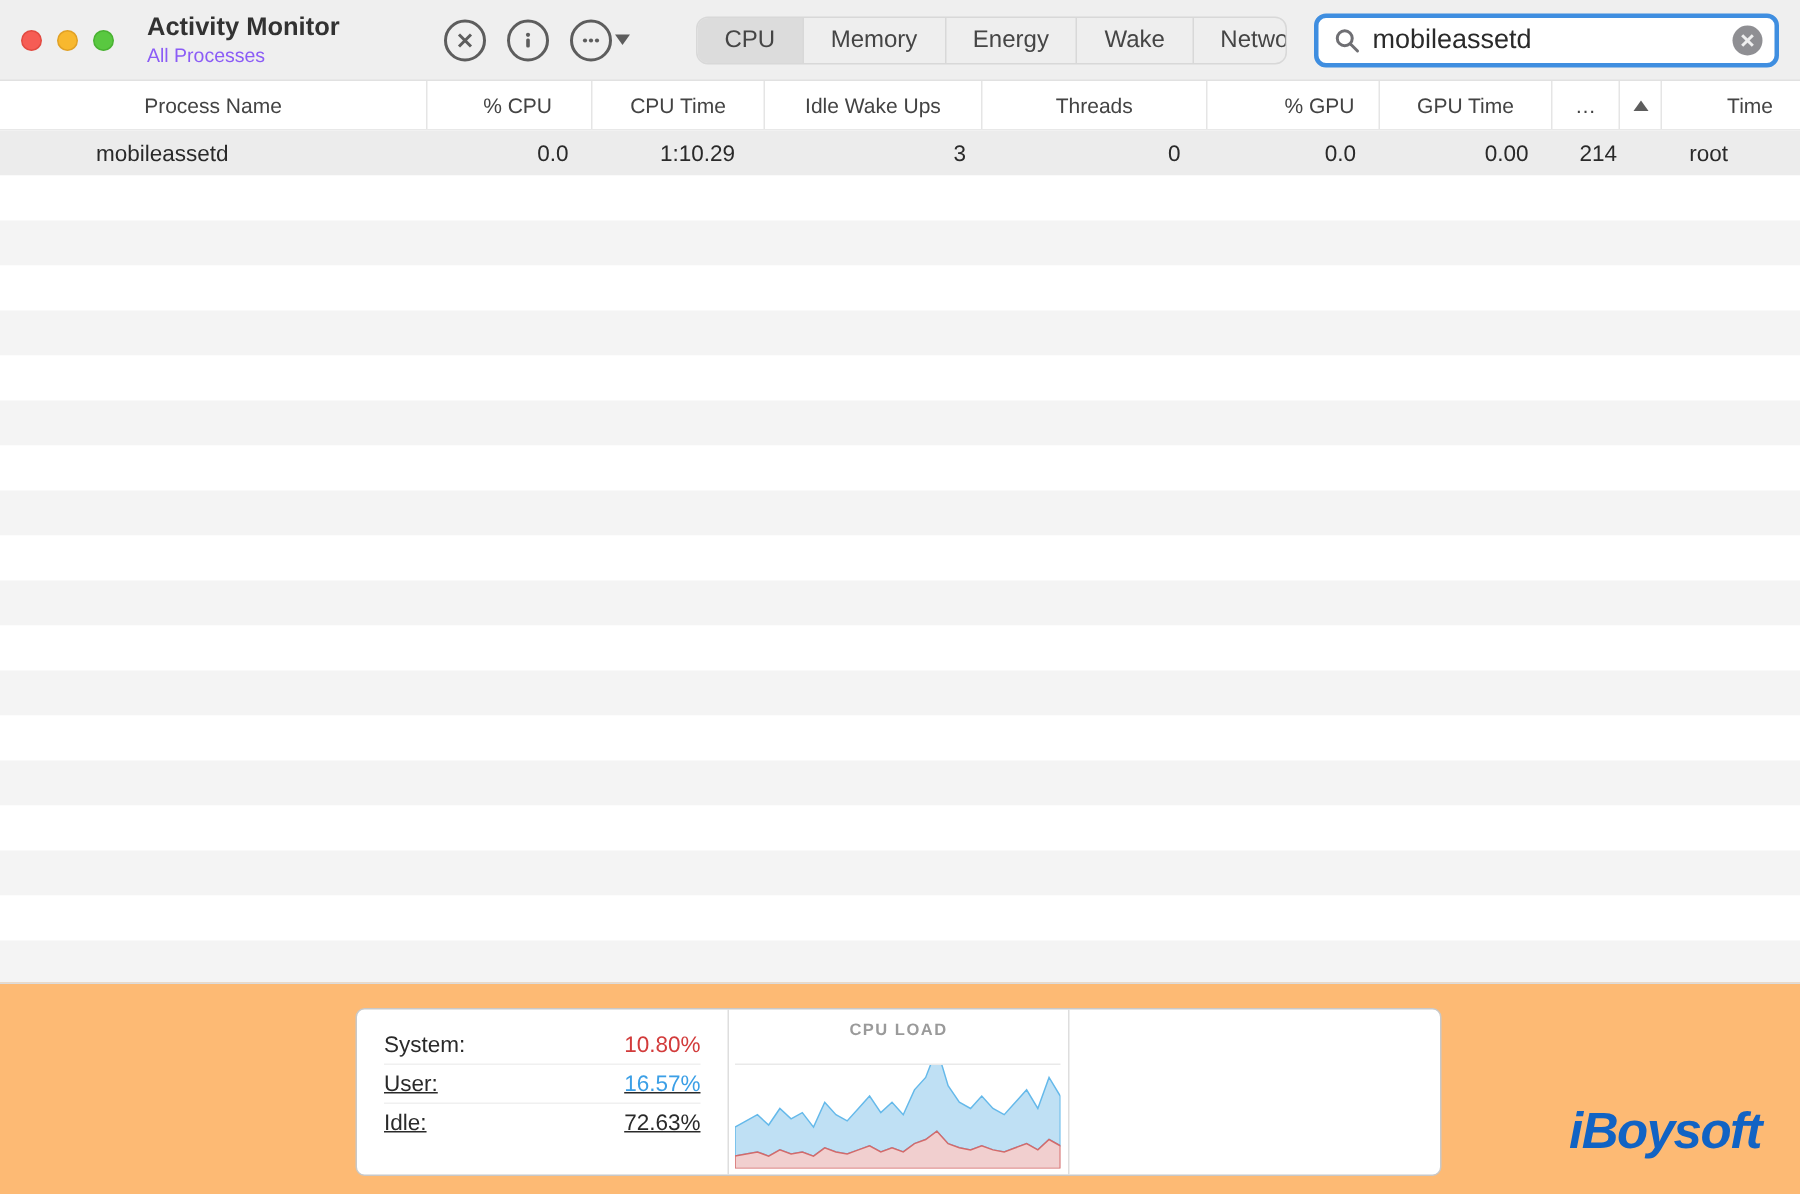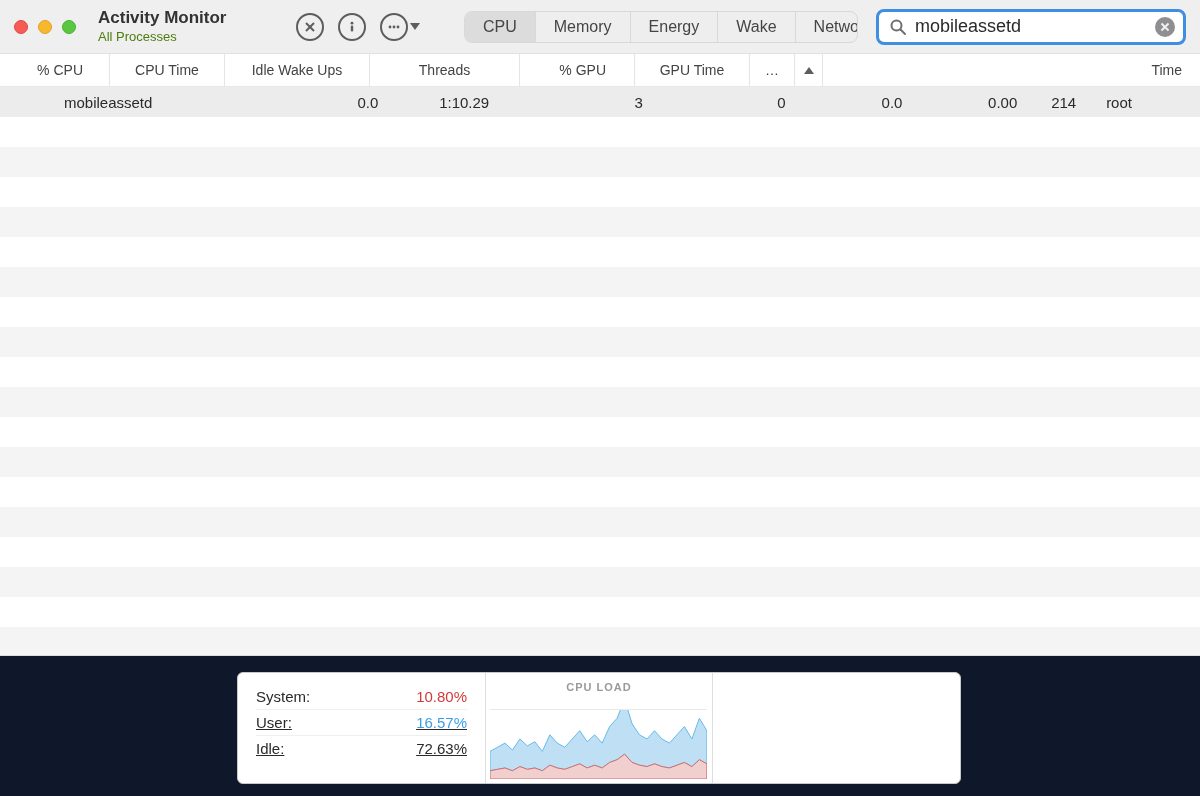--- a/index.html
+++ b/index.html
@@ -19,21 +19,21 @@
   .traffic-lights span {
     width: 14px; height: 14px; border-radius: 50%;
     display: inline-block;
   }
   .tl-red    { background: #f65c54; border: 1px solid #e24a41; }
   .tl-yellow { background: #f8b82e; border: 1px solid #e1a125; }
   .tl-green  { background: #59c840; border: 1px solid #49b232; }
 
   .title-block { display: flex; flex-direction: column; line-height: 1.1; margin-left: 4px; min-width: 170px; }
   .title-block .app-title { font-weight: 700; font-size: 17px; color: #323232; }
-  .title-block .subtitle  { font-size: 13px; color: #4d7c0f; margin-top: 2px; }
+  .title-block .subtitle  { font-size: 13px; color: #8b5cf6; margin-top: 2px; }
 
   .tool-icons { display: flex; gap: 14px; align-items: center; margin-left: 10px; }
   .circ-btn {
     width: 28px; height: 28px; border: 2px solid #5d5d5d; border-radius: 50%;
     display: flex; align-items: center; justify-content: center;
     color: #5d5d5d; font-weight: 600; cursor: pointer; background: transparent;
   }
   .circ-btn svg { display:block; }
   .chev-down {
     width: 0; height: 0; border-left: 5px solid transparent; border-right: 5px solid transparent;
@@ -81,21 +81,21 @@
     display: flex; align-items: center; font-size: 14px; color: #434343;
     position: relative;
   }
   .col { height: 100%; display: flex; align-items: center; border-right: 1px solid #e5e5e5; }
   .col:last-child { border-right: none; }
   .col-name    { width: 285px; justify-content: center; }
   .col-cpu     { width: 110px; justify-content: flex-end; padding-right: 26px; }
   .col-time    { width: 115px; justify-content: center; }
   .col-threads { width: 150px; justify-content: center; }
   .col-wake    { width: 145px; justify-content: center; }
-  .col-gpu     { width: 115px; justify-content: flex-end; padding-right: 28px; }
+  .col-gpu     { width: 115px; justify-content: flex-end; padding-right: 16px; }
   .col-gputime { width: 115px; justify-content: center; }
   .col-more    { width: 45px;  justify-content: center; }
   .col-sort    { width: 28px;  justify-content: center; }
   .col-user    { flex: 1; justify-content: flex-end; padding-right: 18px; }
 
   .sort-caret {
     width: 0; height: 0; border-left: 5px solid transparent; border-right: 5px solid transparent;
     border-bottom: 7px solid #5d5d5d;
   }
 
@@ -109,30 +109,30 @@
   .rcell { display: flex; align-items: center; height: 100%; }
   .rc-name    { width: 285px; padding-left: 64px; }
   .rc-cpu     { width: 110px; justify-content: flex-end; padding-right: 16px; }
   .rc-time    { width: 115px; justify-content: flex-end; padding-right: 20px; text-align: center; }
   .rc-threads { width: 150px; justify-content: flex-end; padding-right: 16px; }
   .rc-wake    { width: 145px; justify-content: flex-end; padding-right: 18px; }
   .rc-gpu     { width: 115px; justify-content: flex-end; padding-right: 16px; }
   .rc-gputime { width: 115px; justify-content: flex-end; padding-right: 16px; text-align: right; }
   .rc-more    { width: 45px;  justify-content: flex-end; padding-right: 2px;}
   .rc-sort    { width: 28px; }
-  .rc-user    { flex: 1; justify-content: flex-end; padding-right: 68px; }
+  .rc-user    { flex: 1; justify-content: flex-end; padding-right: 48px; }
 
   .stripes .stripe { height: 30px; }
   .stripes .stripe:nth-child(odd)  { background: #fff; }
   .stripes .stripe:nth-child(even) { background: #f4f4f4; }
 
   
   .footer {
     position: absolute; left: 0; right: 0; bottom: 0; height: 141px;
-    background: #0f172a; border-top: 1px solid #dcdcdc;
+    background: #fdba74; border-top: 1px solid #dcdcdc;
   }
   .panel {
     position: absolute; top: 16px; left: 237px; width: 724px; height: 112px;
     background: #fff; border: 1px solid #c8c8c8; border-radius: 6px;
     display: flex;
   }
   .panel .col1, .panel .col3 { flex: 0 0 247px; padding: 10px 18px; font-size: 15px; }
   .panel .col2 { flex: 0 0 228px; border-left: 1px solid #dedede; border-right: 1px solid #dedede; position: relative; }
   .kv { display: flex; justify-content: space-between; height: 26px; align-items: center; }
   .kv + .kv { border-top: 1px solid #f0f0f0; text-decoration: underline; }
@@ -207,20 +207,21 @@
         <line x1="11.5" y1="11.5" x2="16" y2="16" stroke="#6f6f73" stroke-width="2" stroke-linecap="round"></line>
       </svg>
     <div style="position:relative;flex:1">
       <input value="mobileassetd" style="">
     </div>
     <span class="clear-btn"></span>
   </div>
 </div>
 
 <div class="header-row">
+  <div class="col col-name">Process Name</div>
   <div class="col col-cpu">% CPU</div>
   <div class="col col-time">CPU Time</div>
   <div class="col col-wake">Idle Wake Ups</div>
   <div class="col col-threads">Threads</div>
   <div class="col col-gpu">% GPU</div>
   <div class="col col-gputime">GPU Time</div>
   <div class="col col-more">…</div>
   <div class="col col-sort">
       <span class="sort-caret"></span>
     </div>
@@ -283,13 +284,16 @@
       <div class="cpu-load-label">CPU LOAD</div>
       <svg class="chart" viewBox="0 0 220 70" preserveAspectRatio="none">
         <g id="chart-g">
             <path d="M0,42 L7.586206896551724,37.8 L15.172413793103448,33.6 L22.758620689655174,40.6 L30.344827586206897,29.400000000000006 L37.93103448275862,36.4 L45.51724137931035,32.199999999999996 L53.10344827586207,42 L60.689655172413794,25.199999999999996 L68.27586206896552,33.6 L75.86206896551724,37.8 L83.44827586206897,29.400000000000006 L91.0344827586207,21 L98.62068965517241,32.199999999999996 L106.20689655172414,25.199999999999996 L113.79310344827586,33.6 L121.37931034482759,16.799999999999997 L128.9655172413793,8.399999999999999 L136.55172413793105,-11.199999999999989 L144.13793103448276,14 L151.72413793103448,25.199999999999996 L159.31034482758622,29.400000000000006 L166.89655172413794,21 L174.48275862068965,29.400000000000006 L182.0689655172414,33.6 L189.6551724137931,25.199999999999996 L197.24137931034483,16.799999999999997 L204.82758620689654,29.400000000000006 L212.41379310344828,8.399999999999999 L220,21 L220,54.6 L212.41379310344828,50.4 L204.82758620689654,57.4 L197.24137931034483,53.2 L189.6551724137931,56 L182.0689655172414,58.8 L174.48275862068965,57.4 L166.89655172413794,54.6 L159.31034482758622,57.4 L151.72413793103448,56 L144.13793103448276,53.2 L136.55172413793105,44.8 L128.9655172413793,50.4 L121.37931034482759,53.2 L113.79310344827586,58.8 L106.20689655172414,56 L98.62068965517241,58.8 L91.0344827586207,54.6 L83.44827586206897,57.4 L75.86206896551724,60.2 L68.27586206896552,58.8 L60.689655172413794,56 L53.10344827586207,61.6 L45.51724137931035,58.8 L37.93103448275862,60.2 L30.344827586206897,57.4 L22.758620689655174,61.6 L15.172413793103448,58.8 L7.586206896551724,60.2 L0,61.6 Z" fill="#bfe0f4" stroke="#65b9ea" stroke-width="1"></path>
             <path d="M0,61.6 L7.586206896551724,60.2 L15.172413793103448,58.8 L22.758620689655174,61.6 L30.344827586206897,57.4 L37.93103448275862,60.2 L45.51724137931035,58.8 L53.10344827586207,61.6 L60.689655172413794,56 L68.27586206896552,58.8 L75.86206896551724,60.2 L83.44827586206897,57.4 L91.0344827586207,54.6 L98.62068965517241,58.8 L106.20689655172414,56 L113.79310344827586,58.8 L121.37931034482759,53.2 L128.9655172413793,50.4 L136.55172413793105,44.8 L144.13793103448276,53.2 L151.72413793103448,56 L159.31034482758622,57.4 L166.89655172413794,54.6 L174.48275862068965,57.4 L182.0689655172414,58.8 L189.6551724137931,56 L197.24137931034483,53.2 L204.82758620689654,57.4 L212.41379310344828,50.4 L220,54.6 L220,70 L212.41379310344828,70 L204.82758620689654,70 L197.24137931034483,70 L189.6551724137931,70 L182.0689655172414,70 L174.48275862068965,70 L166.89655172413794,70 L159.31034482758622,70 L151.72413793103448,70 L144.13793103448276,70 L136.55172413793105,70 L128.9655172413793,70 L121.37931034482759,70 L113.79310344827586,70 L106.20689655172414,70 L98.62068965517241,70 L91.0344827586207,70 L83.44827586206897,70 L75.86206896551724,70 L68.27586206896552,70 L60.689655172413794,70 L53.10344827586207,70 L45.51724137931035,70 L37.93103448275862,70 L30.344827586206897,70 L22.758620689655174,70 L15.172413793103448,70 L7.586206896551724,70 L0,70 Z" fill="#f1cfcf" stroke="#d46a6a" stroke-width="1"></path>
           </g>
       </svg>
     </div>
   </div>
 
+  <div class="watermark">
+    <span>iBoysoft</span>
+  </div>
 </div>
 
 </body></html>

